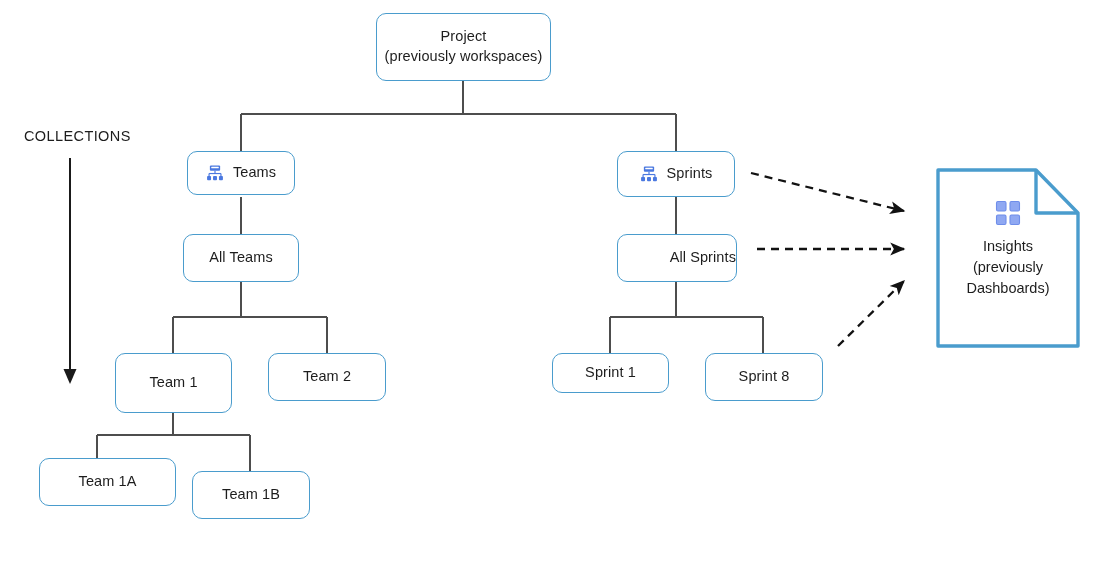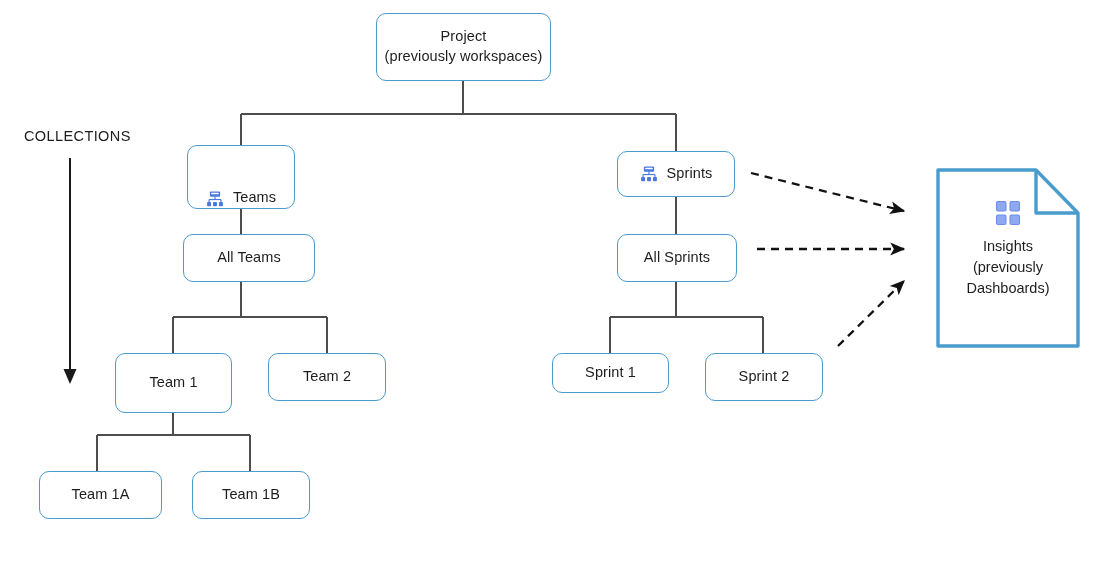--- a/index.html
+++ b/index.html
@@ -140,21 +140,21 @@
   </svg>
 
   <div class="annot-text" style="left:24px; top:120px;margin-top:8px;">COLLECTIONS</div>
 
   <div class="node" id="project-node" style="left:376px; top:13px; width:175px; height:68px;text-align:center;">
     <span class="label">Project
 (previously workspaces)</span>
   </div>
 
 
-  <div class="node with-icon" id="teams-node" style="left:187px; top:145px; width:108px; height:64px;align-items:flex-end;">
+  <div class="node with-icon" id="teams-node" style="left:187px; top:151px; width:108px; height:44px;">
     <span class="icon">
       <svg width="18" height="18" viewBox="0 0 20 20" xmlns="http://www.w3.org/2000/svg">
         <rect x="4.3" y="1.6" width="11.4" height="6" rx="1.2" fill="#4a78e0"></rect>
         <rect x="5.8" y="3.1" width="8.4" height="1.6" rx="0.6" fill="#ffffff"></rect>
         <g stroke="#4a78e0" stroke-width="1.3" fill="none">
           <path d="M10 7.6 L10 10.6"></path>
           <path d="M3.4 10.6 L16.6 10.6"></path>
           <path d="M3.4 10.6 L3.4 13.2"></path>
           <path d="M16.6 10.6 L16.6 13.2"></path>
         </g>
@@ -178,45 +178,45 @@
           <path d="M16.6 10.6 L16.6 13.2"></path>
         </g>
         <rect x="1.2" y="13.2" width="4.4" height="4.8" rx="1" fill="#4a78e0"></rect>
         <rect x="7.8" y="13.2" width="4.4" height="4.8" rx="1" fill="#4a78e0"></rect>
         <rect x="14.4" y="13.2" width="4.4" height="4.8" rx="1" fill="#4a78e0"></rect>
       </svg>
     </span>
     <span class="label">Sprints</span>
   </div>
 
-  <div class="node" id="all-teams-node" style="left:183px; top:234px; width:132px; height:48px;">
+  <div class="node" id="all-teams-node" style="left:183px; top:234px; width:116px; height:48px;">
     <span class="label">All Teams</span>
   </div>
 
-  <div class="node" id="all-sprints-node" style="left:617px; top:234px; width:120px; height:48px;">
+  <div class="node" id="all-sprints-node" style="left:617px; top:234px; width:120px; height:48px;justify-content:flex-end;">
     <span class="label">All Sprints</span>
   </div>
 
   <div class="node" id="team1-node" style="left:115px; top:353px; width:117px; height:60px;">
     <span class="label">Team 1</span>
   </div>
 
   <div class="node" id="team2-node" style="left:268px; top:353px; width:118px; height:48px;">
     <span class="label">Team 2</span>
   </div>
 
   <div class="node" id="sprint1-node" style="left:552px; top:353px; width:117px; height:40px;">
     <span class="label">Sprint 1</span>
   </div>
 
   <div class="node" id="sprint2-node" style="left:705px; top:353px; width:118px; height:48px;">
-    <span class="label">Sprint 2</span>
-  </div>
-
-  <div class="node" id="team1a-node" style="left:39px; top:471px; width:123px; height:48px;text-align:center;">
+    <span class="label">Sprint 8</span>
+  </div>
+
+  <div class="node" id="team1a-node" style="left:39px; top:458px; width:137px; height:48px;text-align:center;">
     <span class="label">Team 1A</span>
   </div>
 
   <div class="node" id="team1b-node" style="left:192px; top:471px; width:118px; height:48px;">
     <span class="label">Team 1B</span>
   </div>
 
   <div id="insights-node" style="left:936px; top:168px; width:144px; height:180px;">
     <svg width="144" height="180" viewBox="0 0 144 180" xmlns="http://www.w3.org/2000/svg">
       <path d="M2,2 L100,2 L142,45 L142,178 L2,178 Z" fill="#ffffff" stroke="#4a9ccd" stroke-width="3.4" stroke-linejoin="round"></path>

